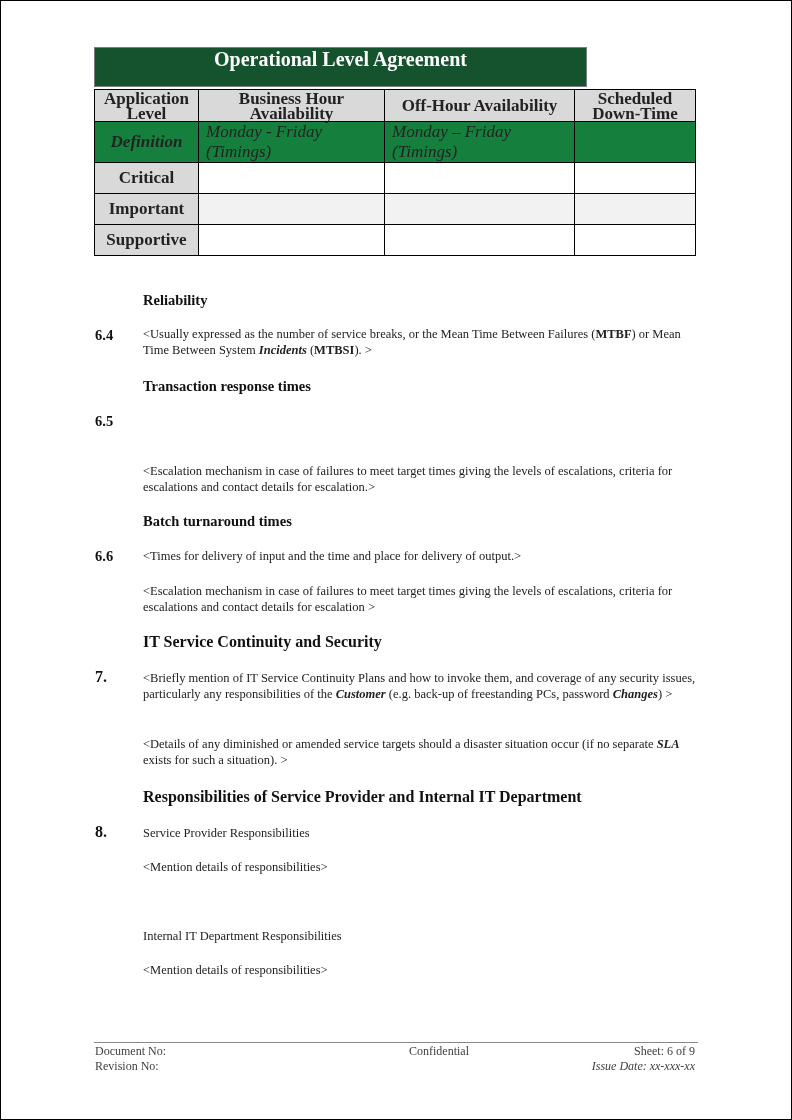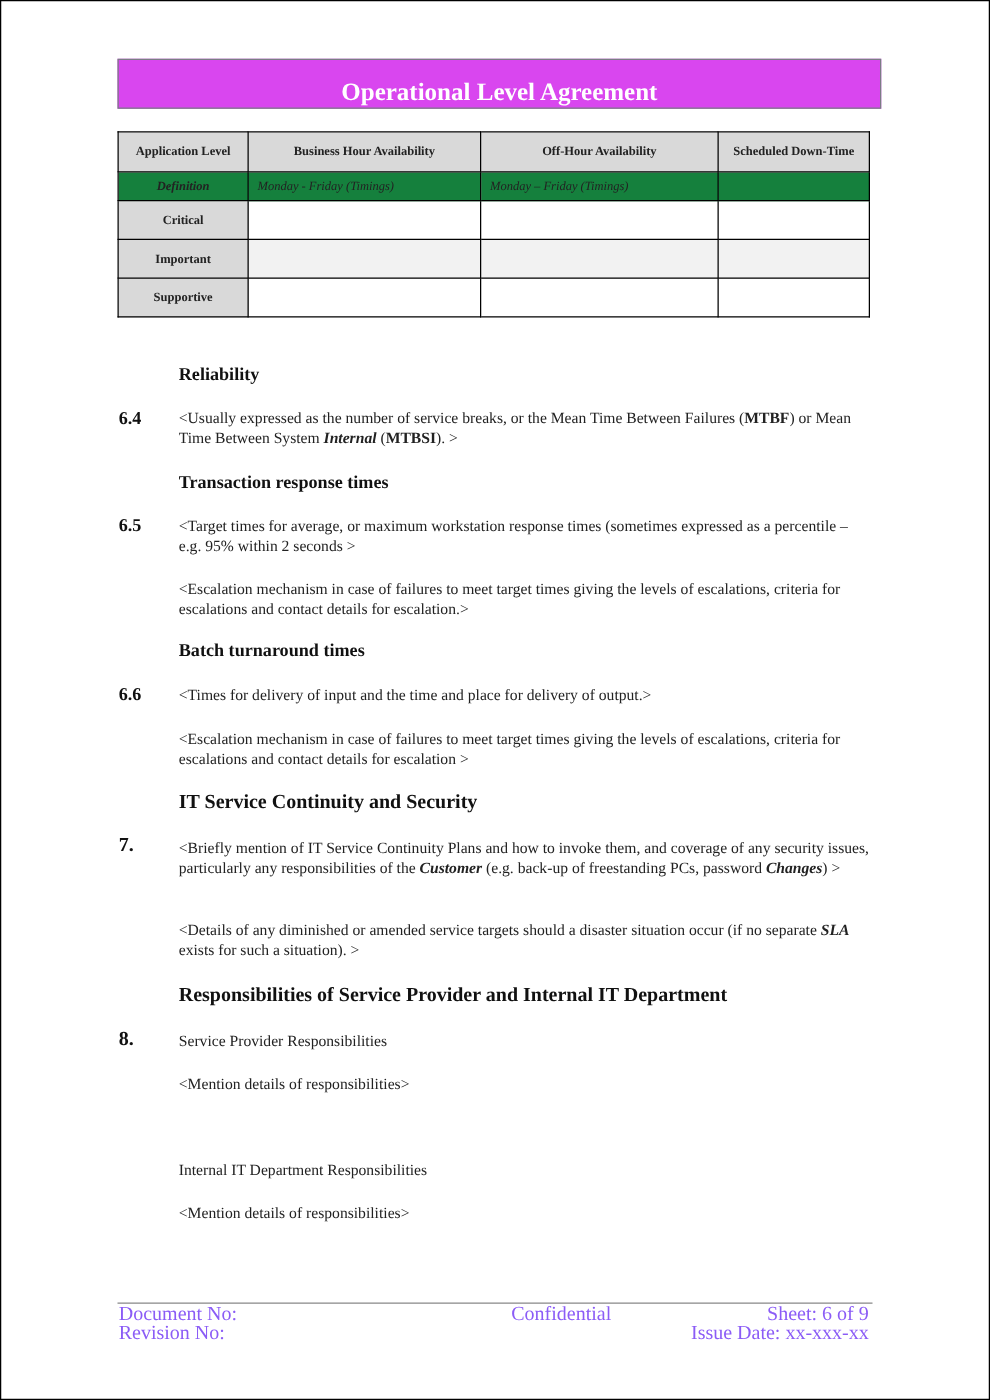--- a/index.html
+++ b/index.html
@@ -3,48 +3,48 @@
 <meta charset="utf-8">
 <style>
   html, body { margin:0; padding:0; background:#fff; }
   body { width:792px; height:1120px; position:relative; overflow:hidden; }
   .page {
     position:absolute; left:0; top:0; width:790px; height:1118px;
     border:1px solid #000; background:#fff;
     font-family:"Liberation Serif","DejaVu Serif",serif; color:#222;
   }
   .title-bar {
-    position:absolute; left:93px; top:46px; width:611px; height:40px;
-    background:#d946ef; border:1px solid #7a7d84;
-    display:flex; align-items:flex-end; justify-content:center;
+    position:absolute; left:93px; top:46px; width:493px; height:40px;
+    background:#14532d; border:1px solid #7a7d84;
+    display:flex; align-items:flex-start; justify-content:center;
     color:#fff; font-weight:bold; font-size:20px; box-sizing:border-box;
   }
   table.ola {
-    position:absolute; left:93px; top:104px; width:601px;
-    border-collapse:collapse; font-size:10px; table-layout:fixed;
+    position:absolute; left:93px; top:88px; width:601px;
+    border-collapse:collapse; font-size:17px; table-layout:fixed;
   }
   table.ola td, table.ola th { border:1px solid #000; text-align:center; padding:0 4px; }
   table.ola th { background:#d9d9d9; font-weight:bold; height:31px; line-height:15px; }
   table.ola td.lvl { background:#d9d9d9; font-weight:bold; }
   table.ola tr.def td { background:#15803d; height:22px; font-style:italic; }
   table.ola tr.def td.cell { text-align:left; padding-left:7px; }
   table.ola tr.row td { height:30px; }
   table.ola tr.shade td.cell { background:#f2f2f2; }
   .sec { position:absolute; left:94px; font-weight:bold; color:#111; }
   .sec .num { position:absolute; left:0;margin-top:35px; }
   .sec .ttl { position:absolute; left:48px; white-space:nowrap; }
   .sec.h2 { font-size:14.5px; }
   .sec.h1 { font-size:16px; }
   .para {
     position:absolute; left:142px; width:556px; font-size:12.5px; line-height:16px; color:#222;
   }
   .para b { font-weight:bold; }
   .para i { font-style:italic; }
   .footer-line { position:absolute; left:93px; top:1041px; width:604px; height:1px; background:#888; }
-  .foot { position:absolute; font-size:16px; color:#8b5cf6; line-height:15px; }
+  .foot { position:absolute; font-size:12px; color:#404040; line-height:15px; }
 </style>
 </head>
 <body>
 
 <div class="page">
 
   <div class="title-bar">
     <span>Operational Level Agreement</span>
   </div>
 
@@ -86,27 +86,26 @@
       <td class="cell"></td>
       <td class="cell"></td>
     </tr>
   </tbody>
     </table>
 
   <div class="sec h2" style="top:291px;">
     <span class="num">6.4</span>
     <span class="ttl">Reliability</span>
   </div>
-  <div class="para" style="top:325px;"><span>&lt;Usually expressed as the number of service breaks, or the Mean Time Between Failures (</span><b>MTBF</b><span>) or Mean Time Between System </span><b><i>Internal</i></b><span> (</span><b>MTBSI</b><span>). &gt;</span></div>
+  <div class="para" style="top:325px;"><span>&lt;Usually expressed as the number of service breaks, or the Mean Time Between Failures (</span><b>MTBF</b><span>) or Mean Time Between System </span><b><i>Incidents</i></b><span> (</span><b>MTBSI</b><span>). &gt;</span></div>
 
   <div class="sec h2" style="top:377px;">
     <span class="num">6.5</span>
     <span class="ttl">Transaction response times</span>
   </div>
-  <div class="para" style="top:412px;">&lt;Target times for average, or maximum workstation response times (sometimes expressed as a percentile – e.g. 95% within 2 seconds &gt;</div>
   <div class="para" style="top:462px;">&lt;Escalation mechanism in case of failures to meet target times giving the levels of escalations, criteria for escalations and contact details for escalation.&gt;</div>
 
   <div class="sec h2" style="top:512px;">
     <span class="num">6.6</span>
     <span class="ttl">Batch turnaround times</span>
   </div>
   <div class="para" style="top:547px;">&lt;Times for delivery of input and the time and place for delivery of output.&gt;</div>
   <div class="para" style="top:582px;">&lt;Escalation mechanism in case of failures to meet target times giving the levels of escalations, criteria for escalations and contact details for escalation &gt;</div>
 
   <div class="sec h1" style="top:632px;">
@@ -123,14 +122,14 @@
   <div class="para" style="top:824px;">Service Provider Responsibilities</div>
   <div class="para" style="top:858px;">&lt;Mention details of responsibilities&gt;</div>
   <div class="para" style="top:927px;">Internal IT Department Responsibilities</div>
   <div class="para" style="top:961px;">&lt;Mention details of responsibilities&gt;</div>
 
   <div class="footer-line"></div>
   <div class="foot" style="left:94px; top:1043px;">Document No:</div>
   <div class="foot" style="left:94px; top:1058px;">Revision No:</div>
   <div class="foot" style="left:360px; top:1043px;margin-left:48px;">Confidential</div>
   <div class="foot" style="right:96px; top:1043px; text-align:center;">Sheet: 6 of 9</div>
-  <div class="foot" style="right:96px; top:1058px; text-align:right;">Issue Date: xx-xxx-xx</div>
+  <div class="foot" style="right:96px; top:1058px; text-align:right;font-style:italic;">Issue Date: xx-xxx-xx</div>
 </div>
 
 </body></html>

